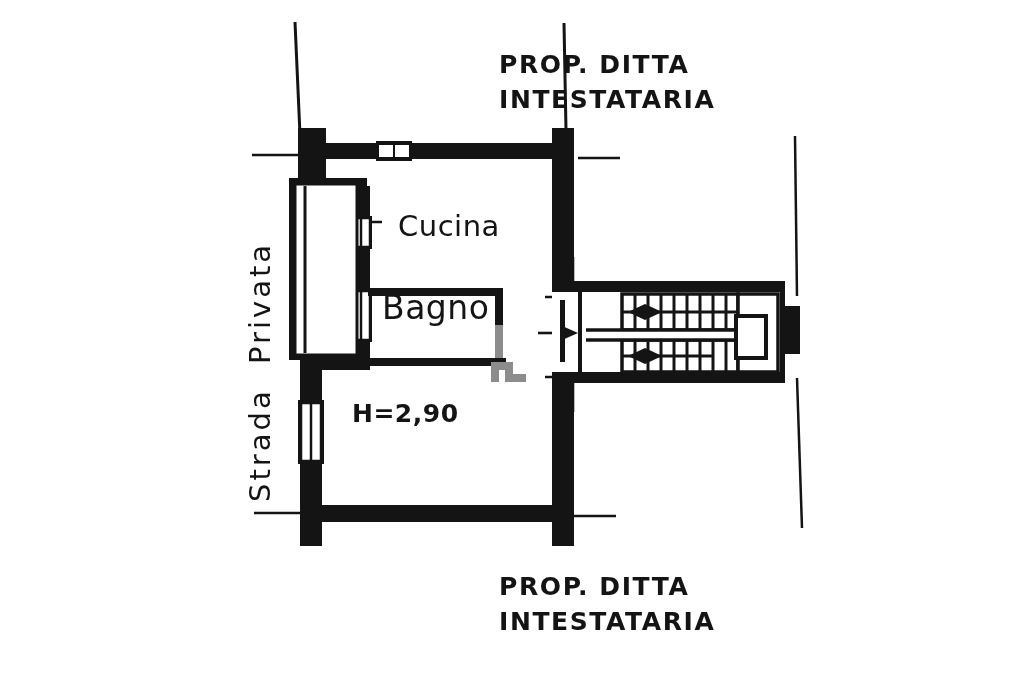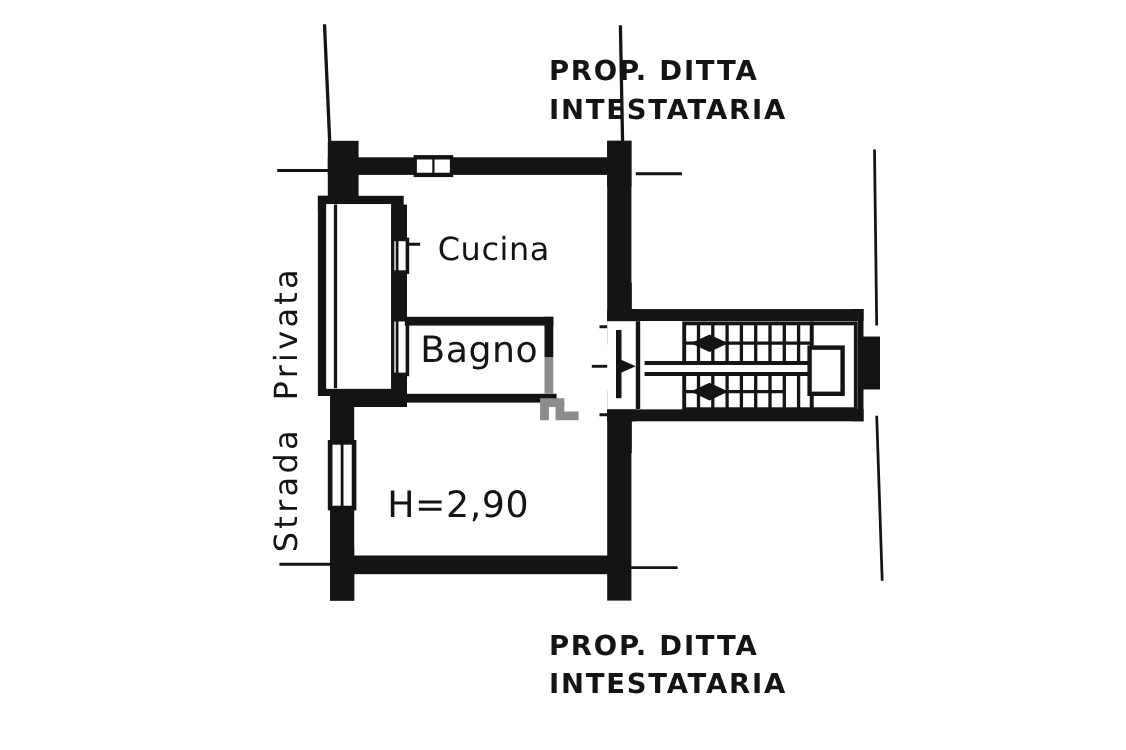--- a/index.html
+++ b/index.html
@@ -43,32 +43,31 @@
   #label-prop-bottom { left: 499px; top: 570px; }
   #label-cucina {
     left: 398px;
     top: 209px;
     font-size: 29px;
     font-weight: 400;
     letter-spacing: 0.5px;
   }
   #label-bagno {
     left: 382px;
-    top: 298px;
+    top: 288px;
     font-size: 33px;
     font-weight: 400;
     letter-spacing: 0.5px;
   }
   #label-height {
     left: 352px;
     top: 399px;
-    font-size: 33px;
-    font-weight: 400;
+    font-size: 25px;
+    font-weight: 700;
     letter-spacing: 0.5px;
-    margin-top: 40px;
   }
   #label-strada {
     left: 0px;
     top: 0px;
     font-size: 29px;
     font-weight: 400;
     letter-spacing: 3px;
     transform-origin: left top;
     transform: translate(243px, 502px) rotate(-90deg);
   }

